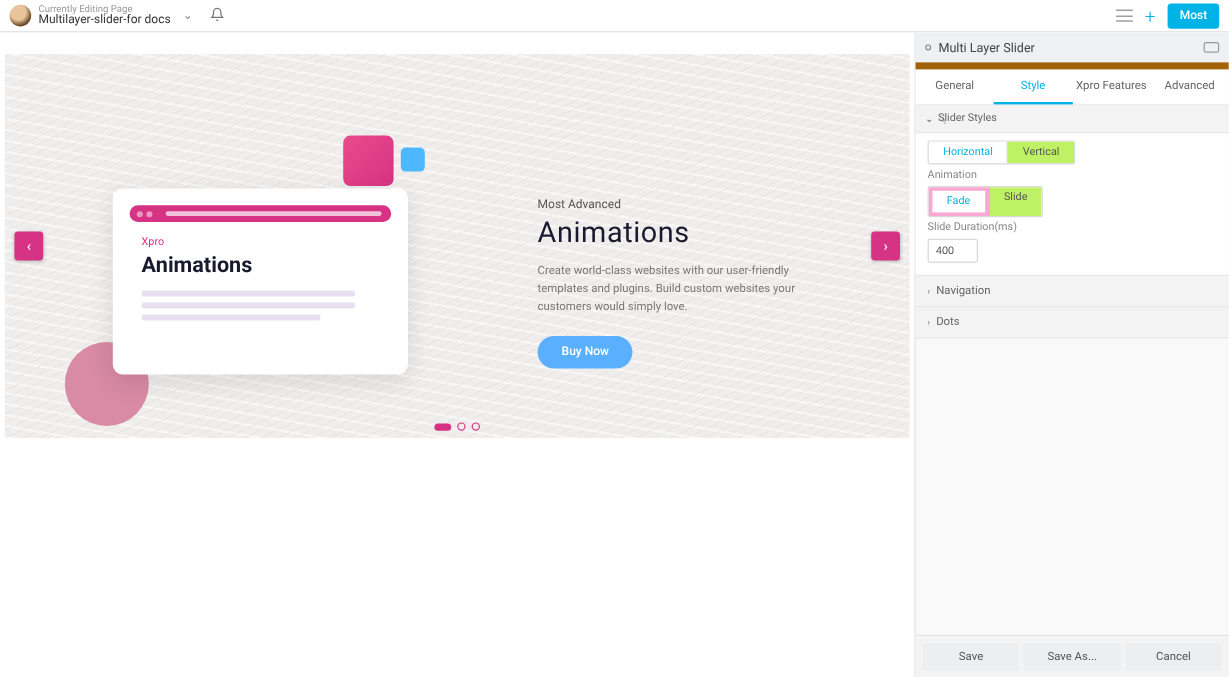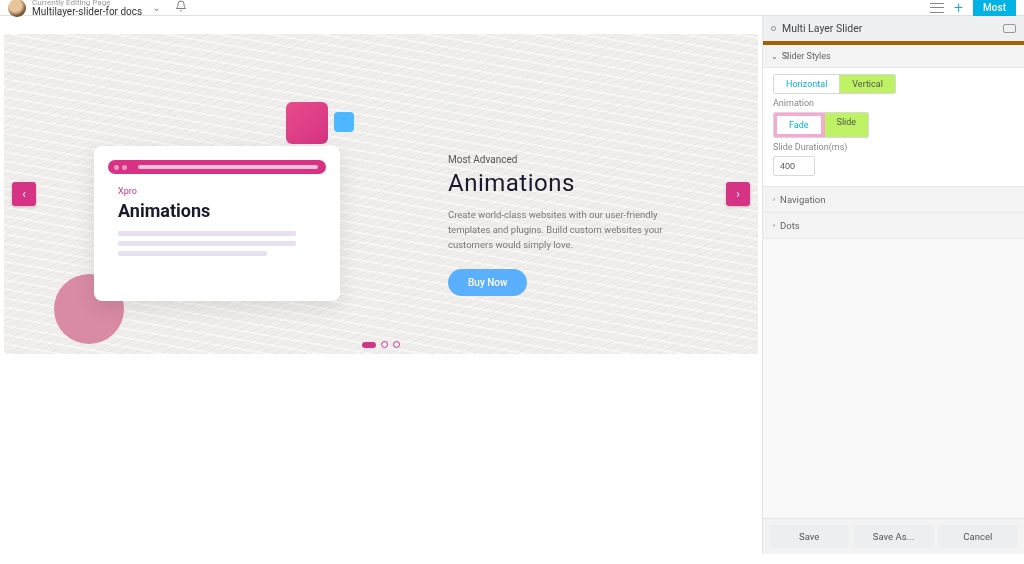--- a/index.html
+++ b/index.html
@@ -1,19 +1,19 @@
 <!DOCTYPE html>
 <html><head>
 <meta charset="utf-8">
 <style>
 * { box-sizing: border-box; margin: 0; padding: 0; }
 body { font-family: -apple-system, BlinkMacSystemFont, "Segoe UI", Roboto, sans-serif; font-size: 11px; color: #555; background: #fff; width: 1024px; height: 564px; overflow: hidden; }
 
 
-.topbar { display: flex; align-items: center; height: 16px; border-bottom: 1px solid #e0e0e0; padding: 0 8px; }
+.topbar { display: flex; align-items: center; height: 27px; border-bottom: 1px solid #e0e0e0; padding: 0 8px; }
 .avatar { width: 18px; height: 18px; border-radius: 50%; background: radial-gradient(circle at 40% 35%, #e8c49a 40%, #6b4a2a 70%); margin-right: 6px; }
 .page-meta { display: flex; flex-direction: column; line-height: 1; }
 .page-meta .sub { font-size: 8px; color: #999; }
 .page-meta .title { font-size: 10px; color: #333; }
 .chev { margin-left: 10px; color: #888; font-size: 10px; }
 .bell { margin-left: 14px; color: #777; font-size: 12px; }
 .topbar-spacer { flex: 1; }
 .top-icons { display: flex; gap: 10px; align-items: center; }
 .lines-icon { width: 14px; height: 10px; display: flex; flex-direction: column; justify-content: space-between; }
 .lines-icon span { height: 1px; background: #888; display: block; }
@@ -53,21 +53,21 @@
 .hero-sub { font-size: 10px; color: #555; margin-bottom: 4px; }
 .hero-title { font-size: 24px; font-weight: 400; color: #1a1a2e; margin-bottom: 10px; letter-spacing: 0.5px; }
 .hero-desc { font-size: 9.5px; color: #777; line-height: 1.6; margin-bottom: 16px; }
 .buy-btn { display: inline-block; background: #5ab0ff; color: #fff; padding: 8px 20px; border-radius: 18px; font-size: 10px; font-weight: 500; }
 
 .pager { position: absolute; bottom: 6px; left: 50%; transform: translateX(-50%); display: flex; gap: 5px; align-items: center; }
 .pager .pill { width: 14px; height: 6px; border-radius: 3px; background: #d63384; }
 .pager .ring { width: 7px; height: 7px; border: 1.5px solid #d63384; border-radius: 50%; }
 
 
-.panel-head { display: flex; align-items: center; padding: 6px 8px; border-bottom: 4px solid #a16207; background: #eef0f2; }
+.panel-head { display: flex; align-items: center; padding: 6px 8px; border-bottom: 6px solid #a16207; background: #eef0f2; }
 .panel-head .crumb { width: 5px; height: 5px; border: 1px solid #888; border-radius: 50%; margin-right: 6px; }
 .panel-title { font-size: 10.5px; color: #444; flex: 1; }
 .dev-icon { width: 13px; height: 9px; border: 1px solid #999; border-radius: 2px; }
 
 .tabs { display: flex; border-bottom: 1px solid #e5e5e5; background: #fff; }
 .tabs .tab { flex: 1; text-align: center; padding: 8px 2px; font-size: 9.5px; color: #666; border-bottom: 2px solid transparent; cursor: pointer; }
 .tabs .tab.active { color: #00b3e6; border-bottom-color: #00b3e6; }
 
 .section-head { display: flex; align-items: center; padding: 6px 8px; font-size: 9px; color: #666; background: #f3f3f4; border-bottom: 1px solid #e8e8e8; cursor: pointer; gap: 4px; }
 .section-head .caret { font-size: 8px; }
@@ -159,20 +159,26 @@
     </div>
   </div>
 
   <div class="panel">
     <div class="panel-head">
       <span class="crumb"></span>
       <span class="panel-title">Multi Layer Slider</span>
       <span class="dev-icon"></span>
     </div>
 
+    <div class="tabs">
+      <div class="tab">General</div>
+      <div class="tab active">Style</div>
+      <div class="tab">Xpro Features</div>
+      <div class="tab">Advanced</div>
+    </div>
 
     <div class="section-head" style="position:relative;">
       <span class="caret">⌄</span>
       <span>Slider Styles</span>
       <span class="cursor-icon">☟</span>
     </div>
 
     <div class="section-body">
       <div class="seg">
         <div class="opt active">Horizontal</div>

